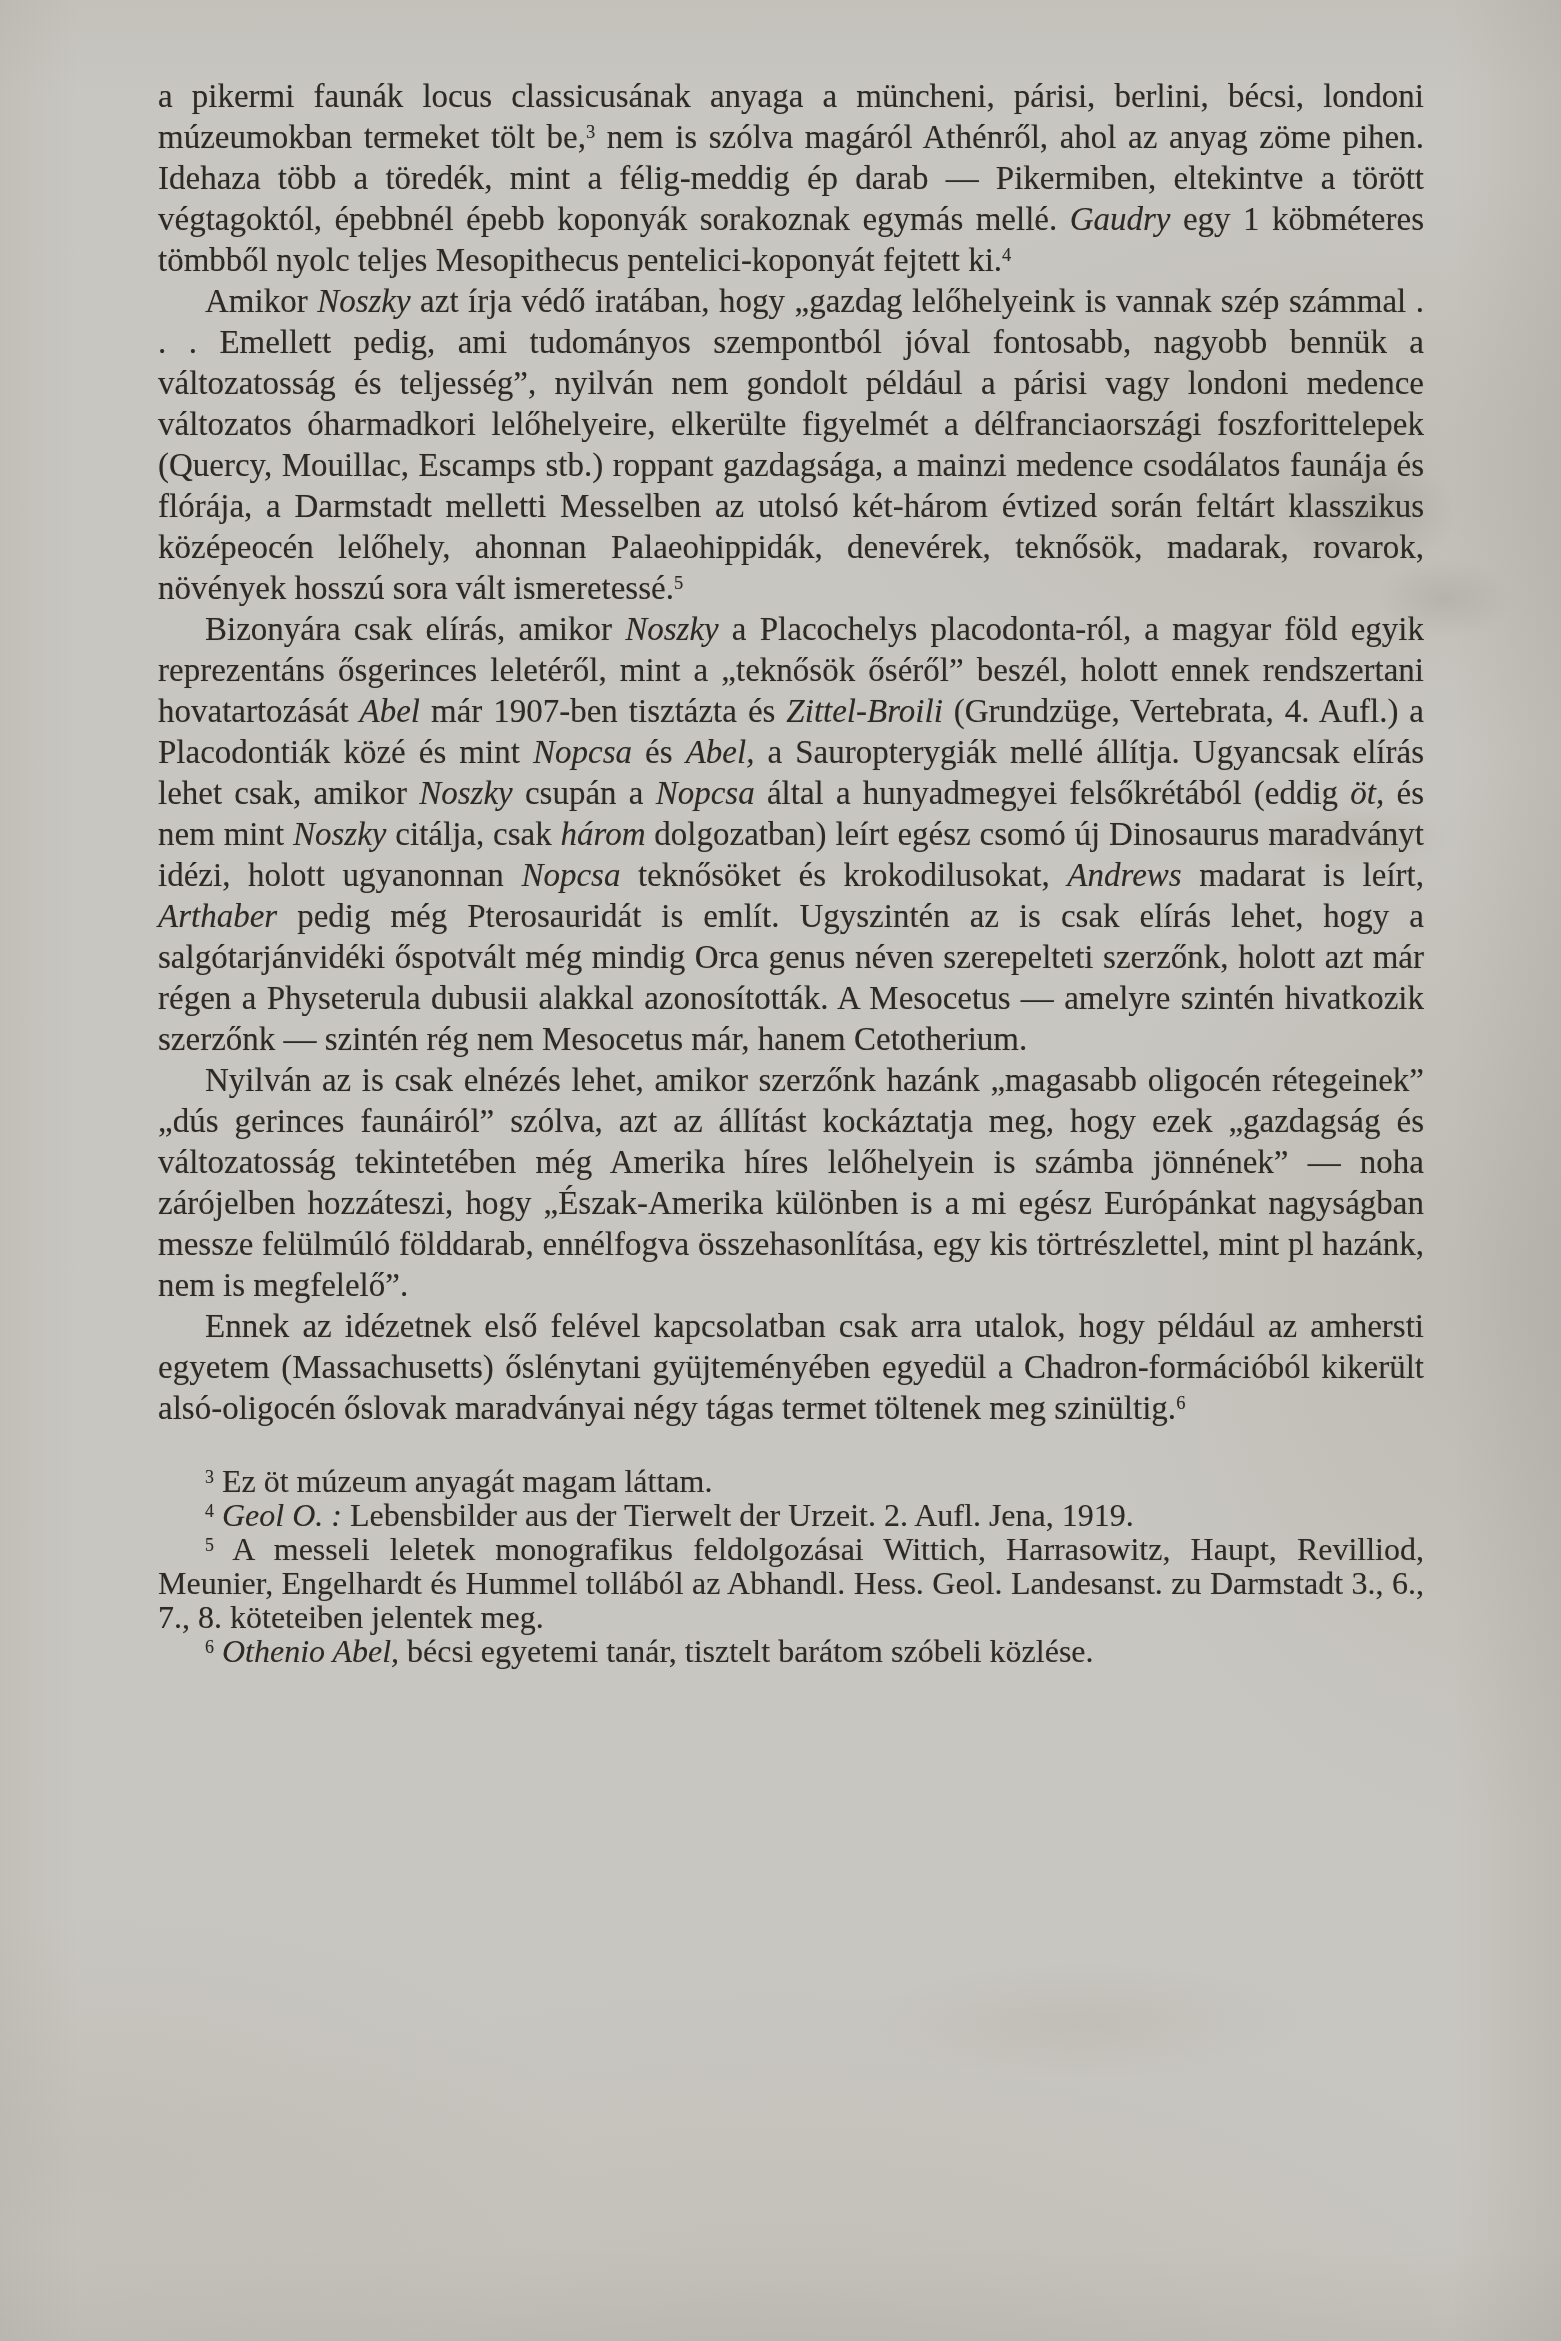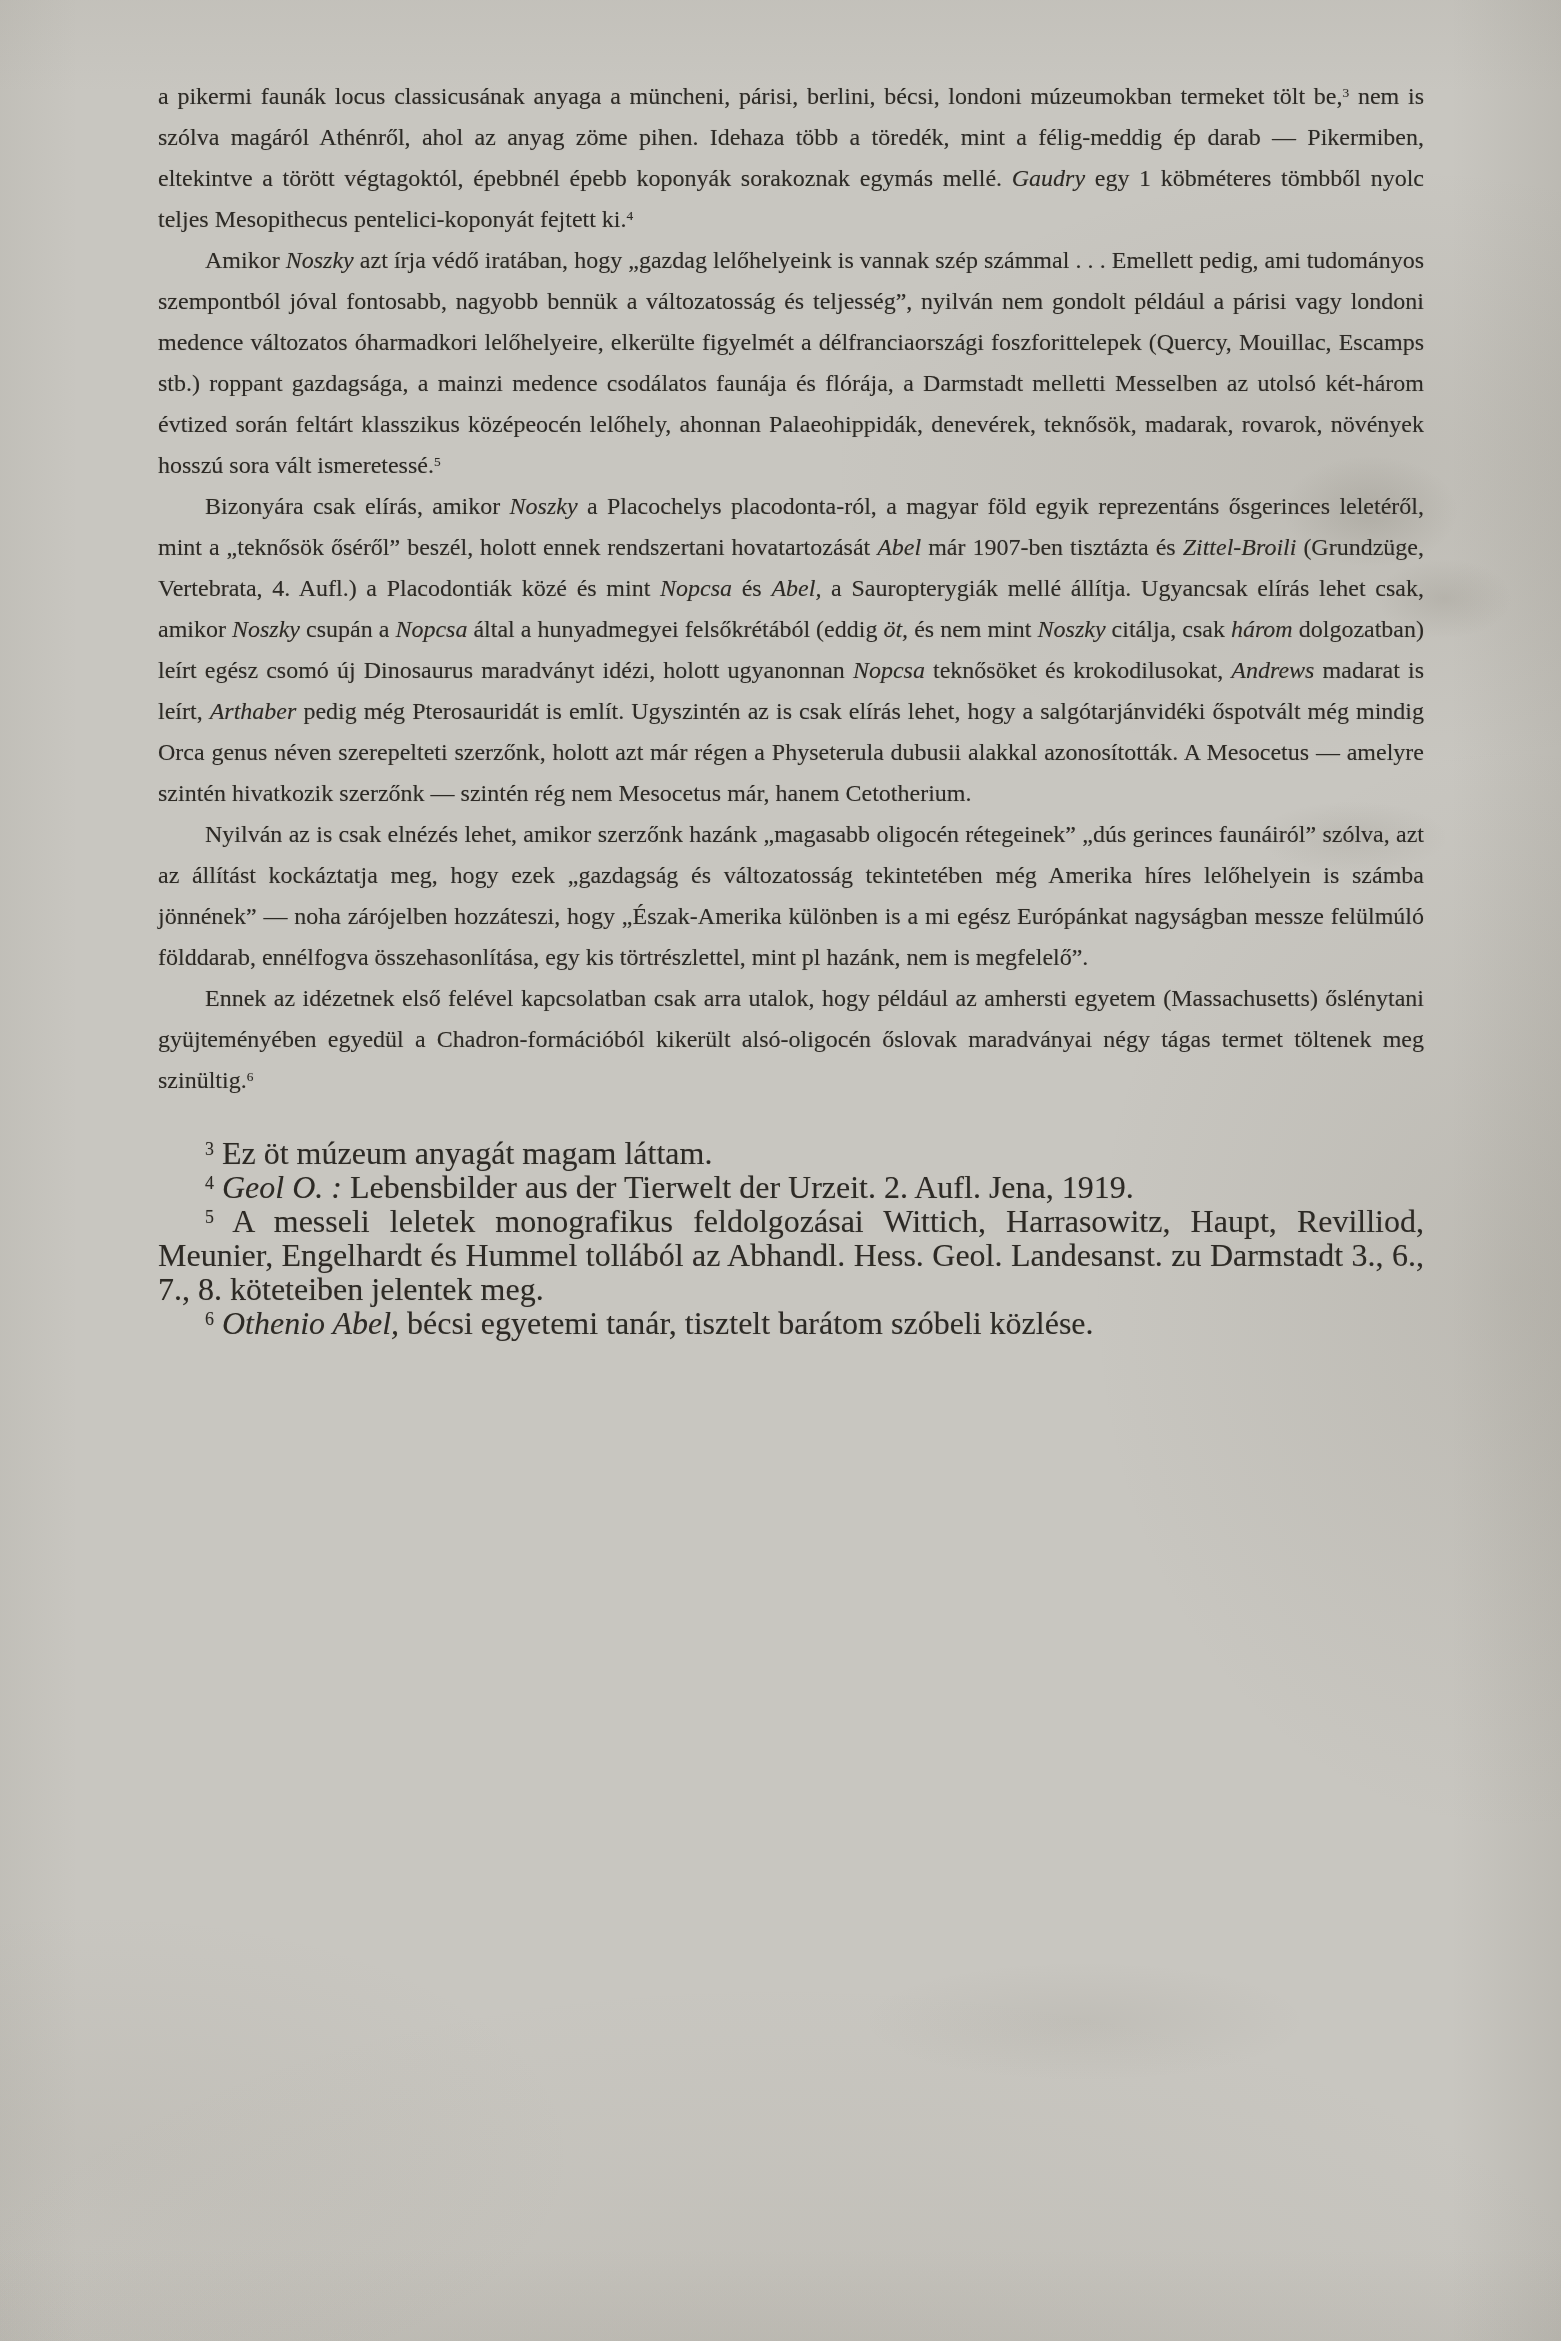--- a/index.html
+++ b/index.html
@@ -58,21 +58,21 @@
     text-shadow: 0 0 0.9px rgba(45,42,37,0.30);
   }
   .page-number {
     position: absolute;
     right: 10.4px;
     top: 0;
     font-style: normal;
     color: #34312b;
   }
   .body-text p.para {
-    font-size: 24px;
+    font-size: 33px;
     line-height: 41px;
     text-align: justify;
     text-shadow: 0 0 0.9px rgba(45,42,37,0.32);
     margin: 0;
   }
   .body-text p.para.indent { text-indent: 47px; }
   sup {
     font-size: 0.56em;
     line-height: 0;
     position: relative;

